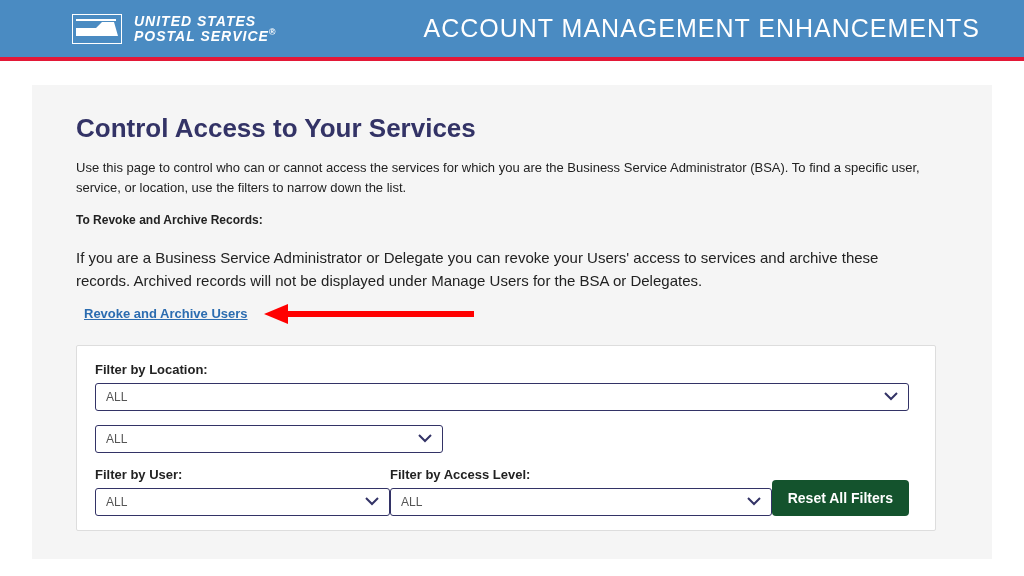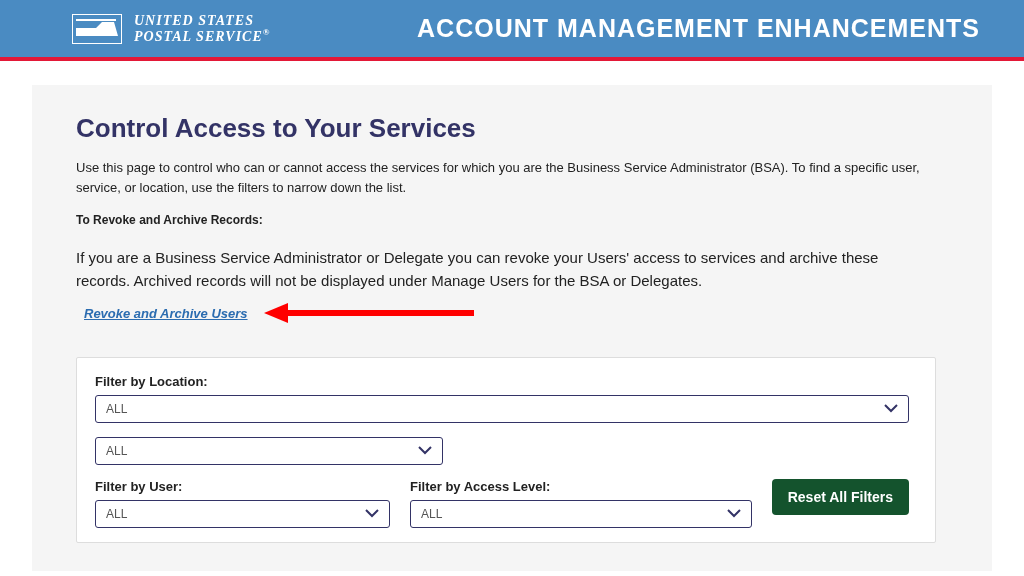--- a/index.html
+++ b/index.html
@@ -1,48 +1,48 @@
 <!DOCTYPE html>
 <html><head>
   <meta charset="utf-8">
   <style>
     * { box-sizing: border-box; margin: 0; padding: 0; }
     body { font-family: Arial, Helvetica, sans-serif; width: 1024px; height: 576px; background: #fff; overflow: hidden; }
     .header { height: 57px; background: #4a8bc2; display: flex; align-items: center; padding: 0 24px 0 72px; }
-    .logo { display: flex; align-items: center; color: #fff; font-family: Liberation Serif, serif; }
+    .logo { display: flex; align-items: center; color: #fff; }
     .logo-icon { width: 50px; height: 30px; display: flex; align-items: center; justify-content: center; margin-right: 12px; }
     .logo-text { display: flex; flex-direction: column; line-height: 1; }
     .logo-text-top { font-size: 14px; font-style: italic; font-weight: bold; letter-spacing: 1px; }
     .logo-text-bottom { font-size: 14px; font-style: italic; font-weight: bold; letter-spacing: 1px; }
     .logo-text-reg { font-size: 9px; vertical-align: super; }
-    .header-title { margin-left: auto; color: #fff; font-size: 25px; font-weight: bold; letter-spacing: 1px; padding-right: 20px; }
+    .header-title { margin-left: auto; color: #fff; font-size: 25px; font-weight: normal; letter-spacing: 1px; padding-right: 20px; }
     .red-bar { height: 4px; background: #e31837; }
     .gray-gap { height: 24px; background: #fff; }
     .content-wrap { background: #f5f5f5; padding: 28px 56px 28px 44px; margin: 0 32px; }
     .page-title { font-size: 26px; font-weight: bold; color: #333366; margin-bottom: 14px; }
     .intro { font-size: 13px; color: #222; line-height: 1.5; margin-bottom: 16px; }
     .subhead { font-size: 12px; font-weight: bold; color: #222; margin-bottom: 20px; }
     .subtext { font-size: 15px; color: #222; line-height: 1.5; margin-bottom: 14px; }
-    .link-row { display: flex; align-items: flex-start; margin-left: 8px; margin-bottom: 36px; font-style: italic; }
+    .link-row { display: flex; align-items: flex-end; margin-left: 8px; margin-bottom: 24px; }
     .revoke-link { color: #2b6cb0; font-size: 13px; font-weight: bold; text-decoration: underline; margin-right: 16px; }
     .arrow { position: relative; width: 210px; height: 14px; }
     .arrow-line { position: absolute; top: 4px; left: 20px; width: 190px; height: 6px; background: #ff0000; }
     .arrow-head { position: absolute; left: 0; top: -3px; width: 0; height: 0; border-right: 24px solid #ff0000; border-top: 10px solid transparent; border-bottom: 10px solid transparent; }
     .filter-panel { background: #fff; border: 1px solid #ddd; border-radius: 2px; padding: 16px 26px 0 18px; }
     .filter-row { display: flex; gap: 20px; margin-bottom: 14px; align-items: flex-end; }
     .filter-col { flex: 1; }
     .filter-col-half { width: 348px; }
     .filter-label { font-size: 13px; font-weight: bold; color: #222; margin-bottom: 6px; display: block; }
     .select-box { display: flex; align-items: center; justify-content: space-between; border: 1.5px solid #333366; border-radius: 3px; padding: 6px 10px; font-size: 12px; color: #555; cursor: pointer; background: #fff; }
     .chevron { width: 14px; height: 10px; }
     .checkbox-wrap { display: flex; align-items: center; font-size: 13px; color: #222; padding-bottom: 8px; }
     .checkbox-wrap input { margin-right: 8px; }
     .pending { color: #ff8c00; font-weight: bold; }
     .reset-btn { background: #14532d; color: #fff; font-size: 14px; font-weight: bold; border: none; border-radius: 4px; padding: 10px 16px; cursor: pointer; white-space: nowrap; }
-    .row2 { display: flex; gap: 20px; align-items: flex-start; margin-bottom: 14px; }
+    .row2 { display: flex; align-items: flex-end; margin-bottom: 14px; }
   </style>
 </head>
 <body>
 
 <div class="header">
   <div class="logo">
     <div class="logo-icon">
       <svg viewBox="0 0 50 30" width="50" height="30">
         <rect x="0" y="0" width="50" height="30" fill="none" stroke="#fff" stroke-width="2"></rect>
         <path d="M 4 22 L 46 22 L 42 8 L 30 8 L 24 14 L 4 14 Z" fill="#fff"></path>

